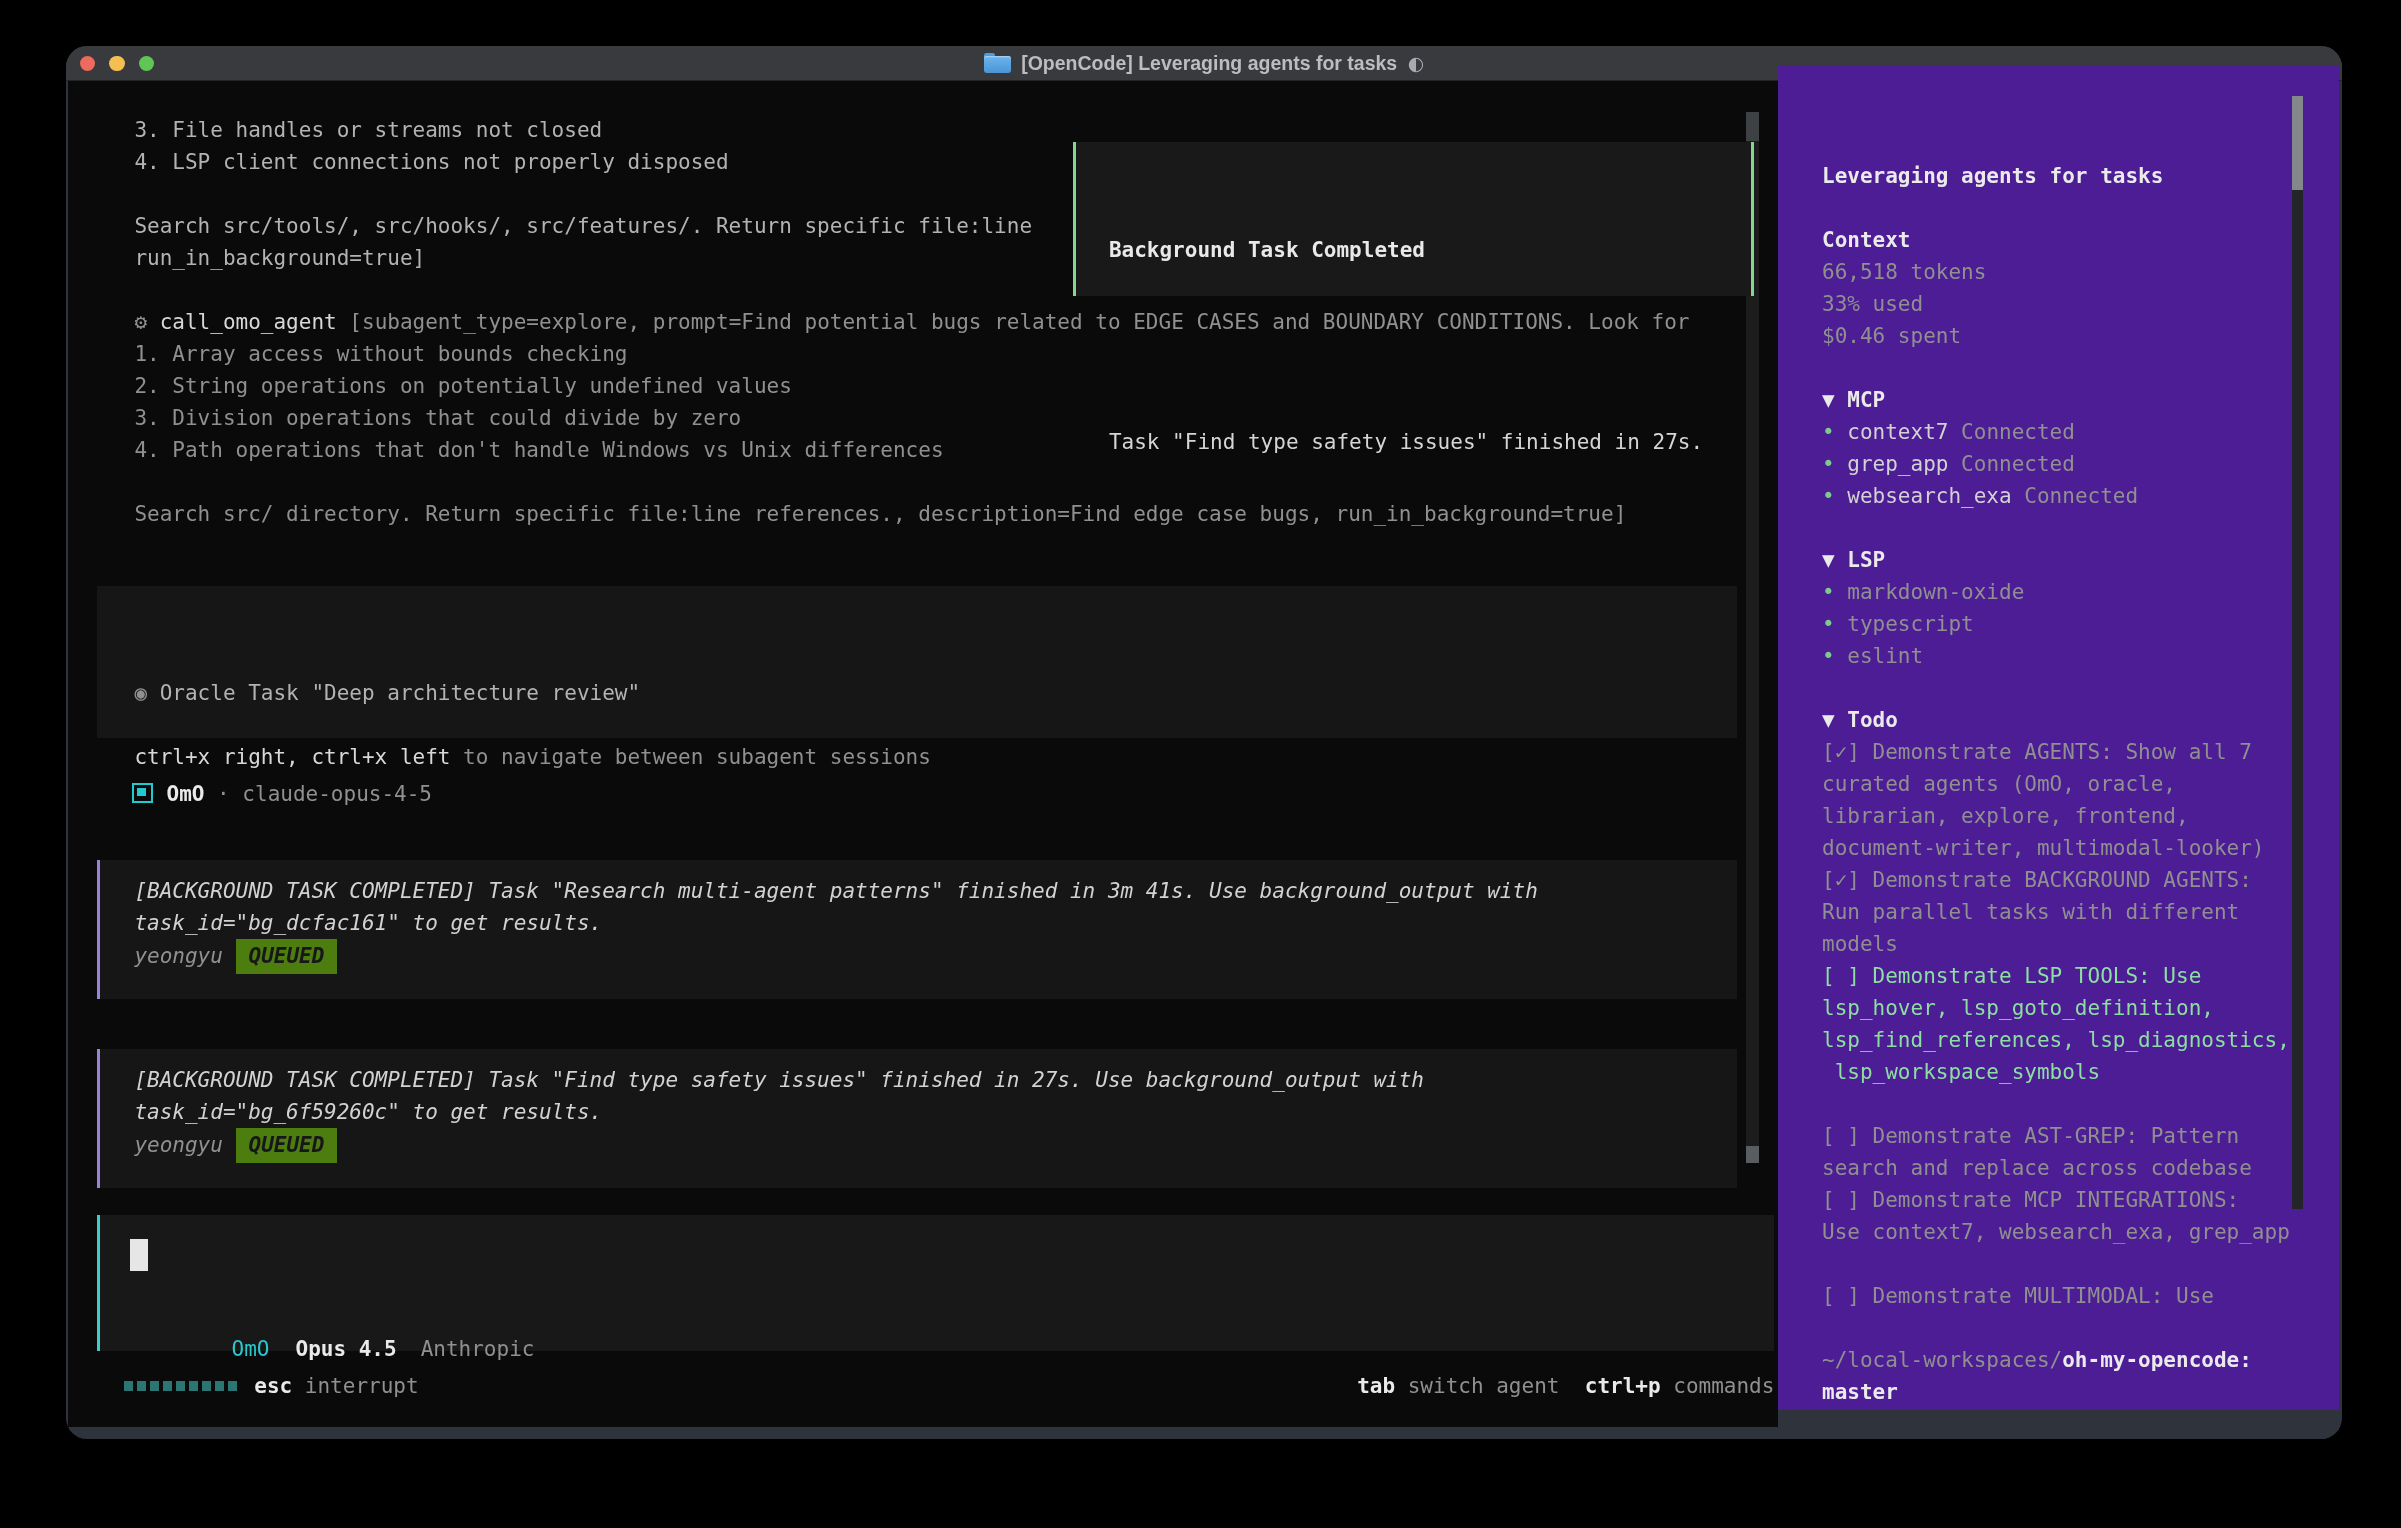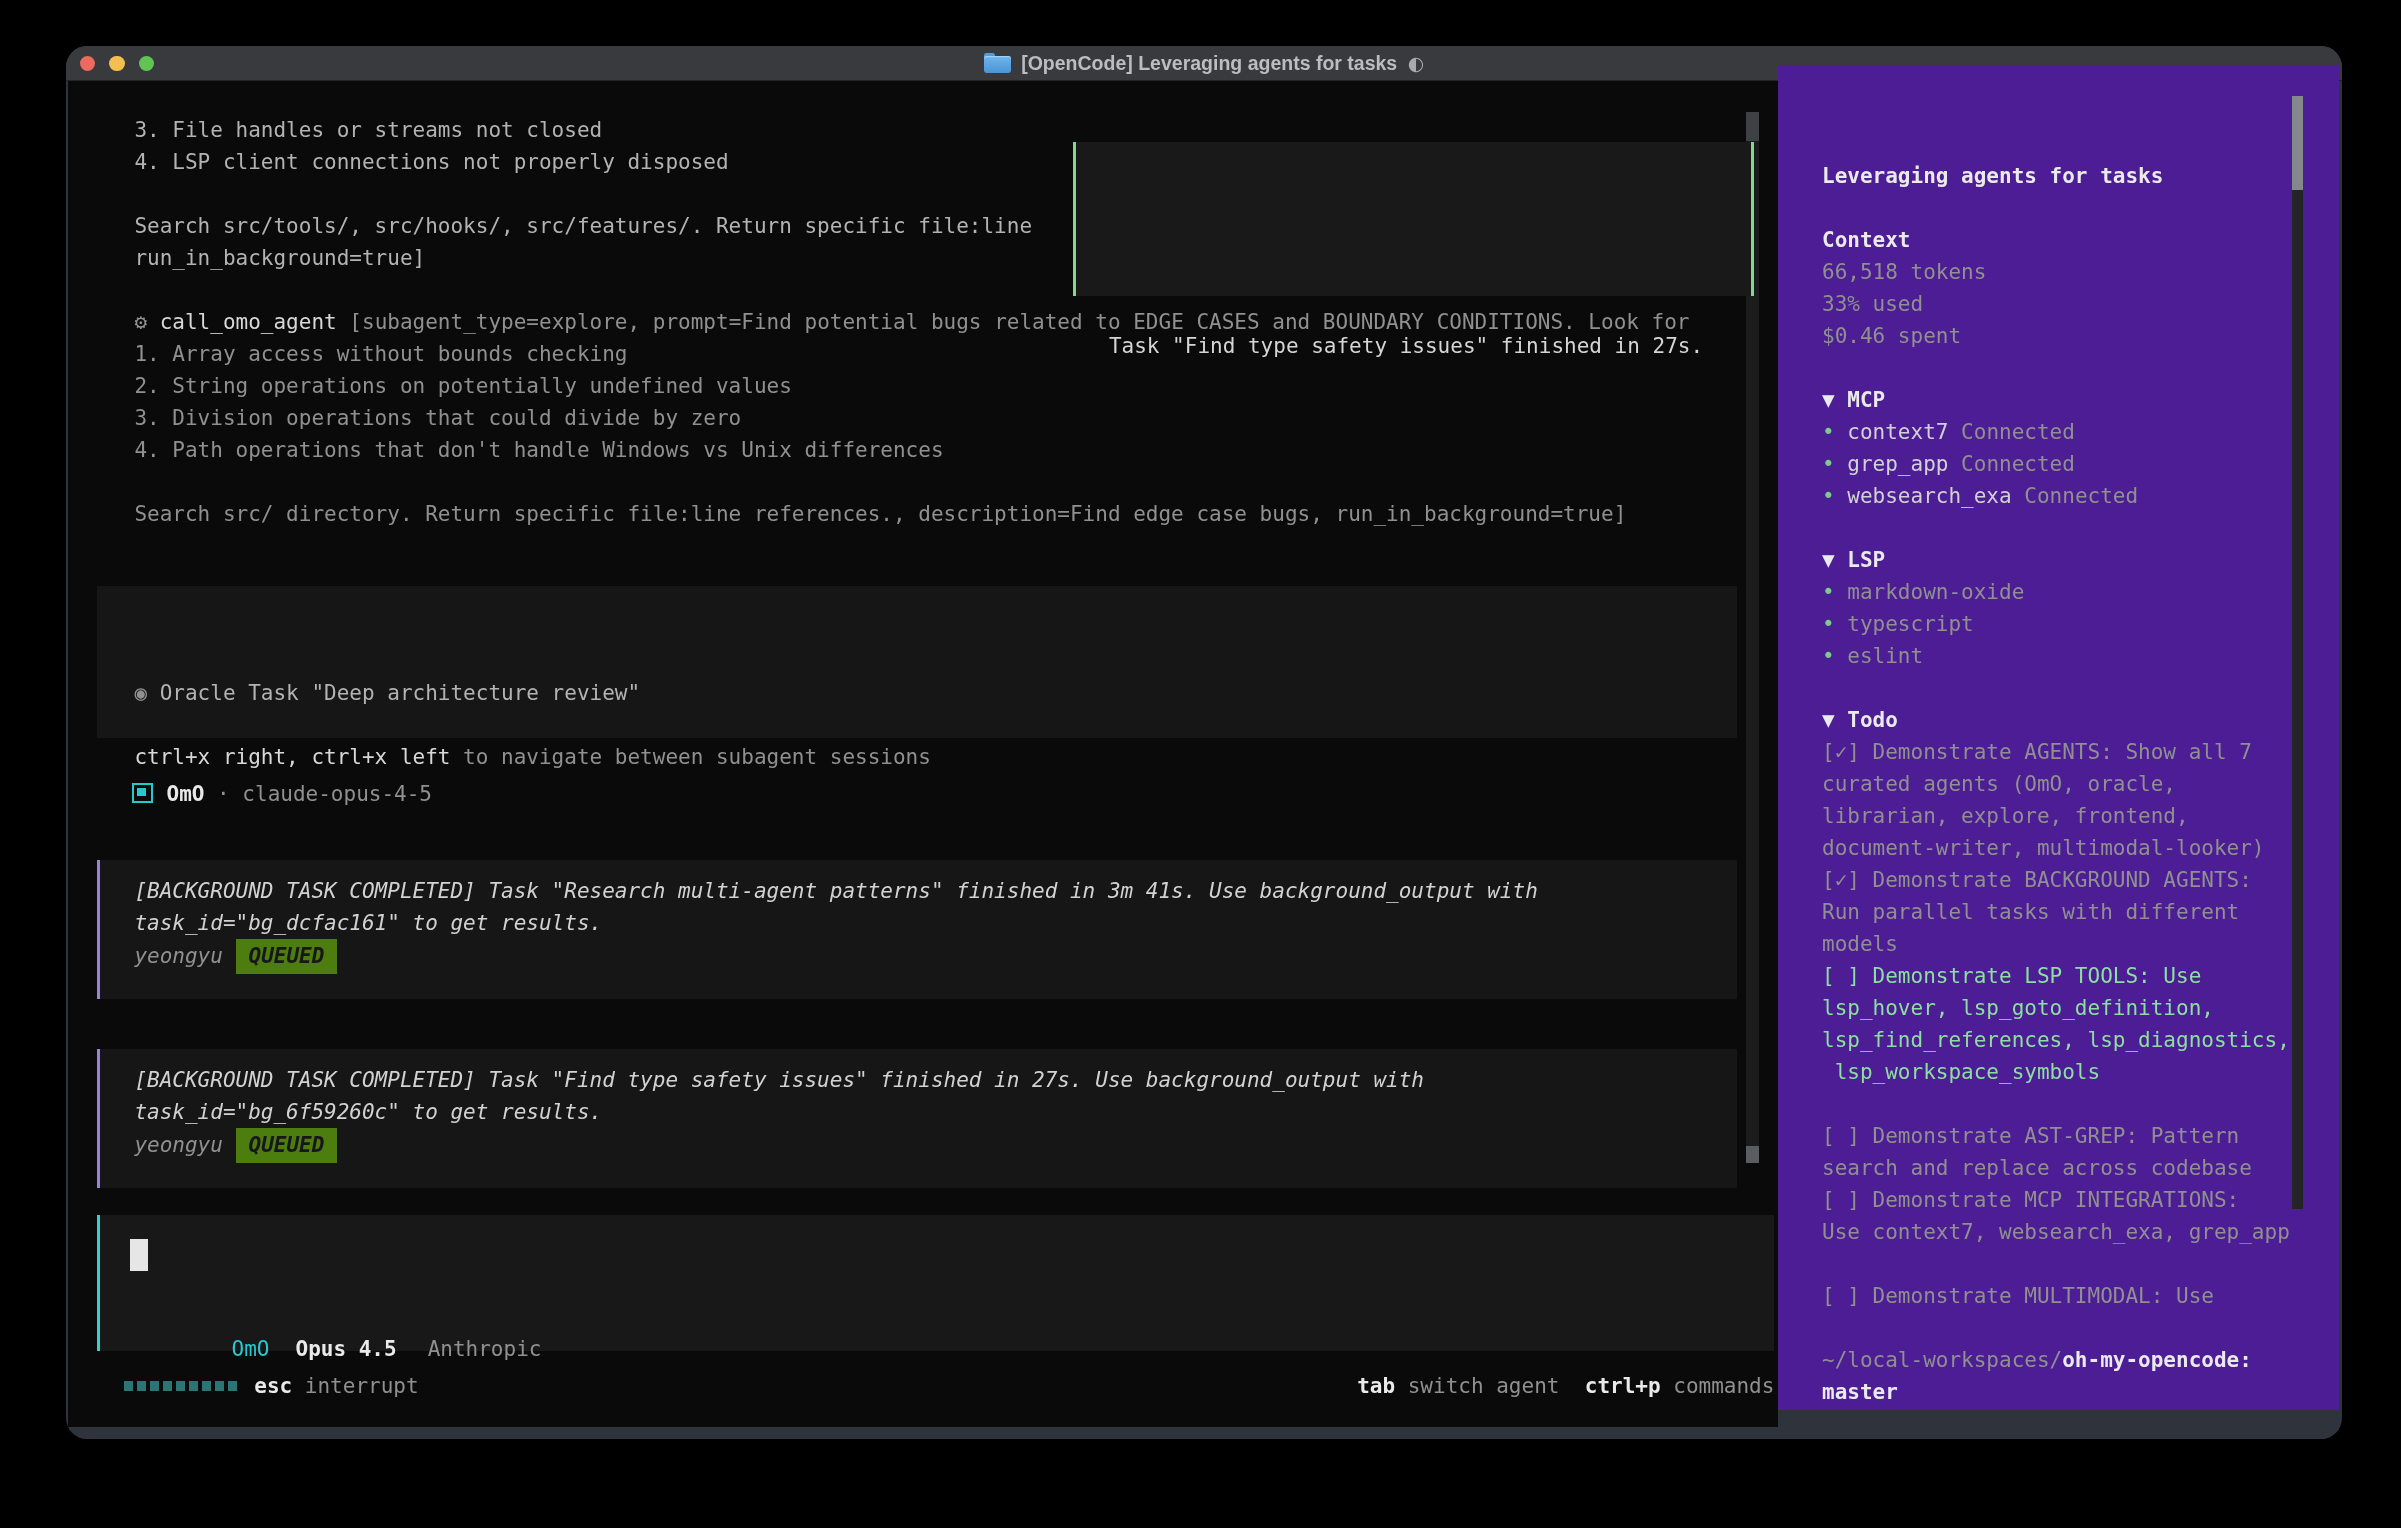--- a/index.html
+++ b/index.html
@@ -52,21 +52,21 @@
 
   .m-scroll{position:absolute;left:1678px;top:31px;width:13px;height:1051px;background:#1c1c1c;z-index:1;}
   .m-thumb-top{position:absolute;left:0;top:0;width:100%;height:29px;background:#3e4144;}
   .m-thumb-bottom{position:absolute;left:0;top:1034px;width:100%;height:17px;background:#595c60;}
 
   .input-box{position:absolute;left:29px;top:1134px;width:1677px;height:136px;background:#181818;border-left:3.5px solid #3bcfcc;box-sizing:border-box;}
   .input-cursor{position:absolute;left:30px;top:23.6px;width:17.7px;height:32px;background:#e6e6e6;}
   .model-row{position:absolute;left:30px;top:86px;height:32px;line-height:32px;white-space:pre;}
   .model-agent{color:#29c8ce;}
   .model-name{color:#eaeaea;font-weight:700;margin-left:26px;}
-  .model-provider{color:#909090;margin-left:31px;}
+  .model-provider{color:#909090;margin-left:24px;}
 
   .status-bar{position:absolute;left:56px;top:1289px;width:1650px;height:32px;display:flex;align-items:center;}
   .spinner{display:flex;gap:4.7px;margin-right:17.7px;}
   .sdot{width:8.3px;height:10px;background:#2b7574;}
   .status-right{margin-left:auto;}
 
   .sb-lines{padding:31px 0 0 44px;}
   .sb-scroll{position:absolute;left:514px;top:31px;width:11.2px;height:1113px;}
   .sb-thumb{position:absolute;left:0;top:0;width:100%;height:94px;background:#84878b;}
   .sb-track{position:absolute;left:0;top:94px;width:100%;height:1019px;background:#232529;}
@@ -98,20 +98,21 @@
 
     <div class="oracle-box">
       <div id="oracle-lines"><div class="tline"><span class="s-dim">◉ </span><span class="s-fg">Oracle Task "Deep architecture review"</span></div><div class="tline">&nbsp;</div><div class="tline"><span class="s-bright">ctrl+x right, ctrl+x left</span><span class="s-dim"> to navigate between subagent sessions</span></div></div>
     </div>
 
     <div id="omo-row"><span class="s-omoicon"></span><span class="s-white">OmO</span><span class="s-dim"> · </span><span class="s-dim">claude-opus-4-5</span></div>
 
     <div id="msg-container"><div class="msg-block"><div class="tline s-fg2">[BACKGROUND TASK COMPLETED] Task "Research multi-agent patterns" finished in 3m 41s. Use background_output with</div><div class="tline s-fg2">task_id="bg_dcfac161" to get results.</div><div class="tline"><span class="s-dim">yeongyu </span><span class="s-badge">QUEUED</span></div></div><div class="msg-block"><div class="tline s-fg2">[BACKGROUND TASK COMPLETED] Task "Find type safety issues" finished in 27s. Use background_output with</div><div class="tline s-fg2">task_id="bg_6f59260c" to get results.</div><div class="tline"><span class="s-dim">yeongyu </span><span class="s-badge">QUEUED</span></div></div></div>
 
     <div class="notification">
+      <div class="n-title">Background Task Completed</div>
       <div class="n-gap"></div>
       <div class="n-body">Task "Find type safety issues" finished in 27s.</div>
     </div>
 
     <div class="m-scroll">
       <div class="m-thumb-top"></div>
       <div class="m-thumb-bottom"></div>
     </div>
 
     <div class="input-box">

